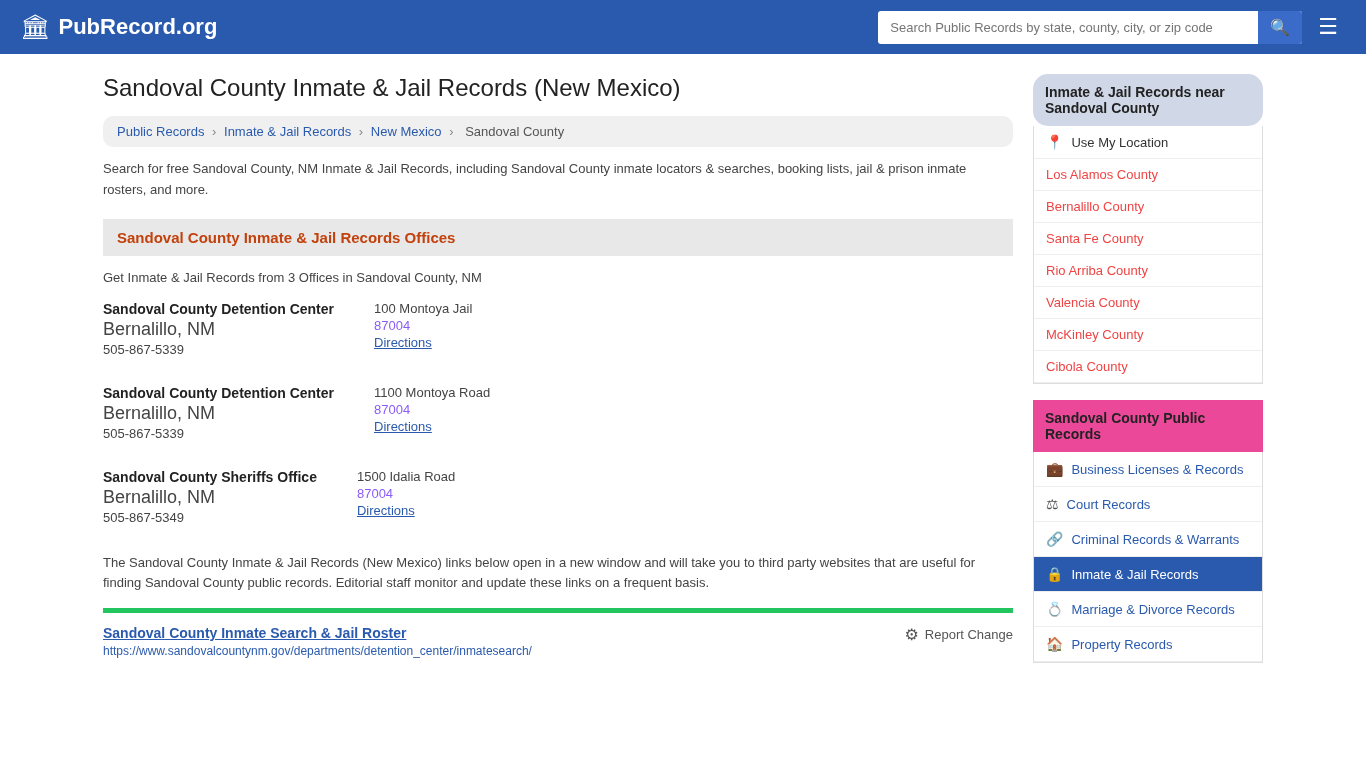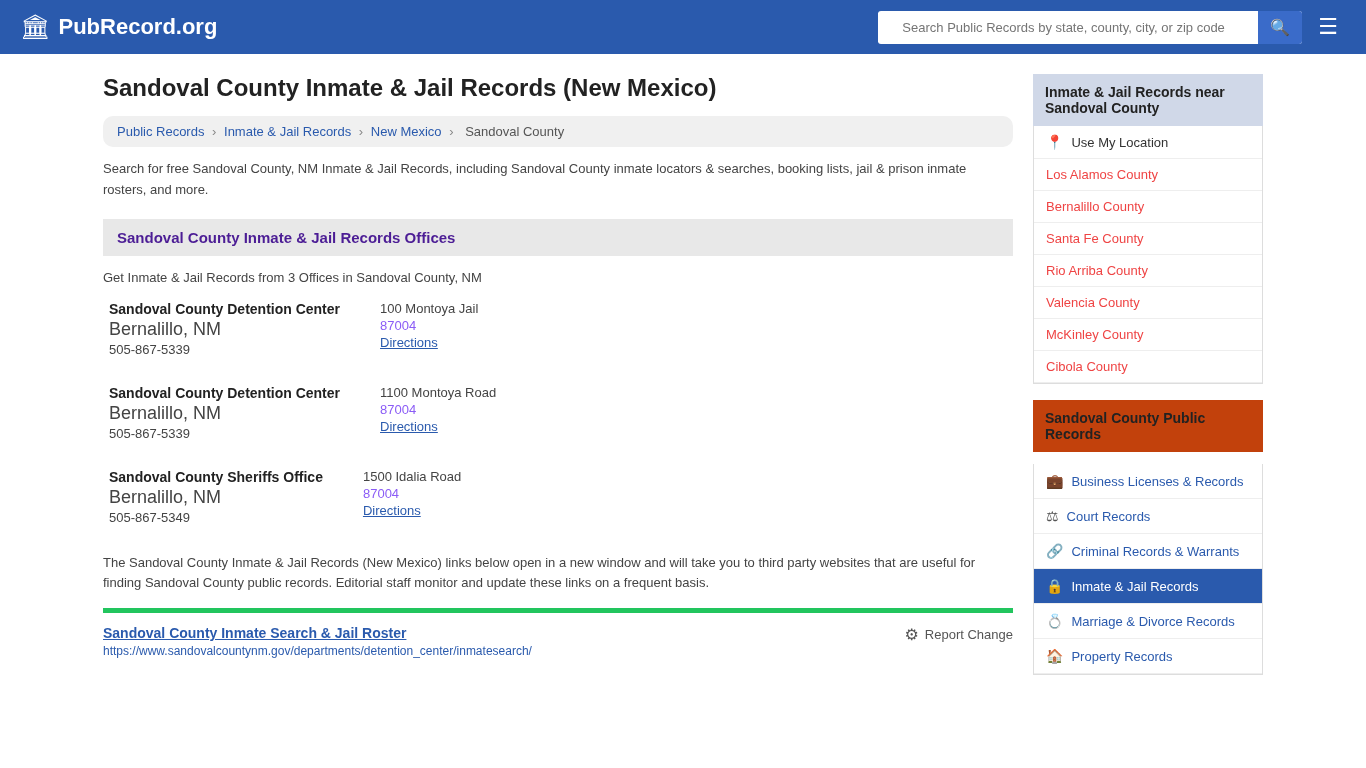--- a/index.html
+++ b/index.html
@@ -35,21 +35,21 @@
     .search-bar {
       display: flex;
       align-items: center;
       background: #fff;
       border-radius: 3px;
       overflow: hidden;
     }
     .search-bar input {
       border: none;
       outline: none;
-      padding: 7px 24px;
+      padding: 7px 12px;
       width: 380px;
       font-size: 13px;
       color: #555;
     }
     .search-btn {
       background: #3a6bc9;
       border: none;
       padding: 7px 12px;
       cursor: pointer;
       color: #fff;
@@ -73,21 +73,21 @@
       gap: 20px;
     }
 
     .main-content {
       flex: 1;
       min-width: 0;
     }
 
     .page-title {
       font-size: 24px;
-      font-weight: bold;
+      font-weight: normal;
       color: #222;
       margin-bottom: 14px;
     }
 
     
     .breadcrumb {
       background: #f0f0f0;
       padding: 8px 14px;
       font-size: 13px;
       color: #555;
@@ -112,21 +112,21 @@
       margin-bottom: 18px;
       line-height: 1.6;
     }
 
     
     .section-header {
       background: #e8e8e8;
       padding: 10px 14px;
       font-weight: bold;
       font-size: 15px;
-      color: #4c1d95;
+      color: #c2410c;
       margin-bottom: 14px;
       margin-top: 4px;
     }
 
     .section-intro {
       font-size: 13px;
       color: #444;
       margin-bottom: 16px;
     }
 
@@ -136,21 +136,20 @@
     }
     .office-name {
       font-weight: bold;
       font-size: 14px;
       color: #222;
       margin-bottom: 2px;
     }
     .office-row {
       display: flex;
       gap: 40px;
-      margin-left: 6px;
     }
     .office-left {
       min-width: 200px;
     }
     .office-right {
       min-width: 200px;
     }
     .office-city {
       font-size: 18px;
       color: #444;
@@ -223,20 +222,21 @@
       flex-shrink: 0;
     }
 
     .sidebar-section-header {
       background: #d0d8e8;
       padding: 10px 12px;
       font-weight: bold;
       font-size: 14px;
       color: #222;
       margin-bottom: 0;
+      border-radius: 15px;
     }
 
     .sidebar-items {
       border: 1px solid #ddd;
       border-top: none;
       margin-bottom: 16px;
     }
 
     .sidebar-item {
       padding: 8px 12px;
@@ -252,26 +252,26 @@
     .sidebar-item.use-location {
       color: #333;
       font-weight: normal;
     }
     .sidebar-item.use-location .loc-icon {
       color: #333;
       font-size: 14px;
     }
 
     .sidebar-pub-section {
-      background: #c2410c;
+      background: #ec4899;
       padding: 10px 12px;
       font-weight: bold;
       font-size: 14px;
       color: #222;
-      margin-bottom: 12px;
+      margin-bottom: 0;
     }
     .sidebar-pub-items {
       border: 1px solid #ddd;
       border-top: none;
     }
     .sidebar-pub-item {
       padding: 9px 12px;
       font-size: 13px;
       color: #2a5aad;
       cursor: pointer;

